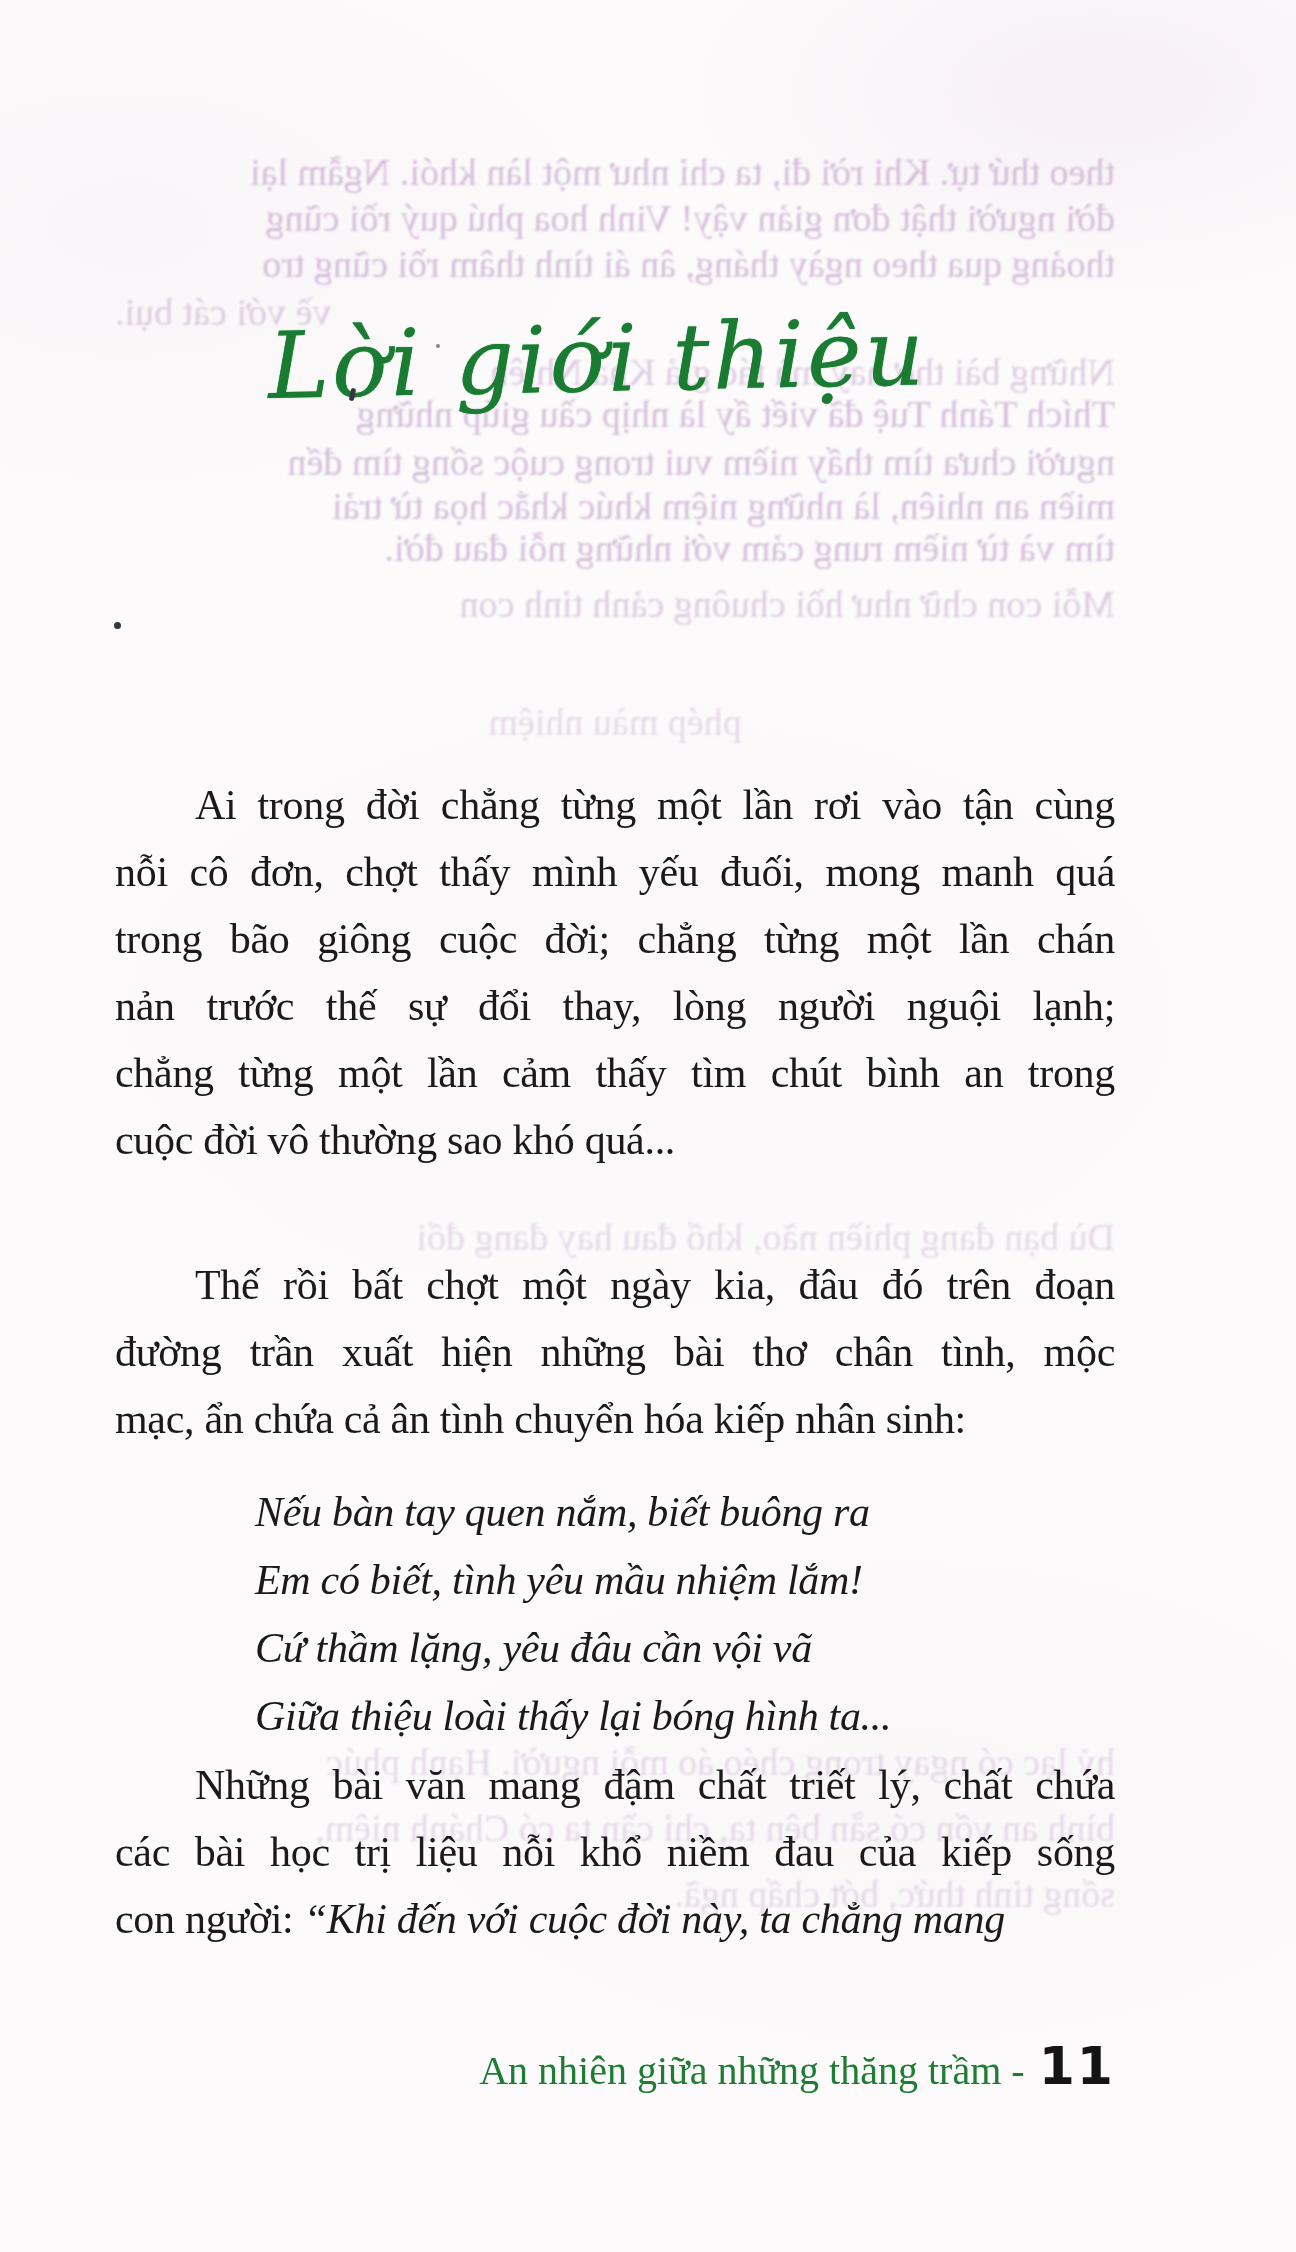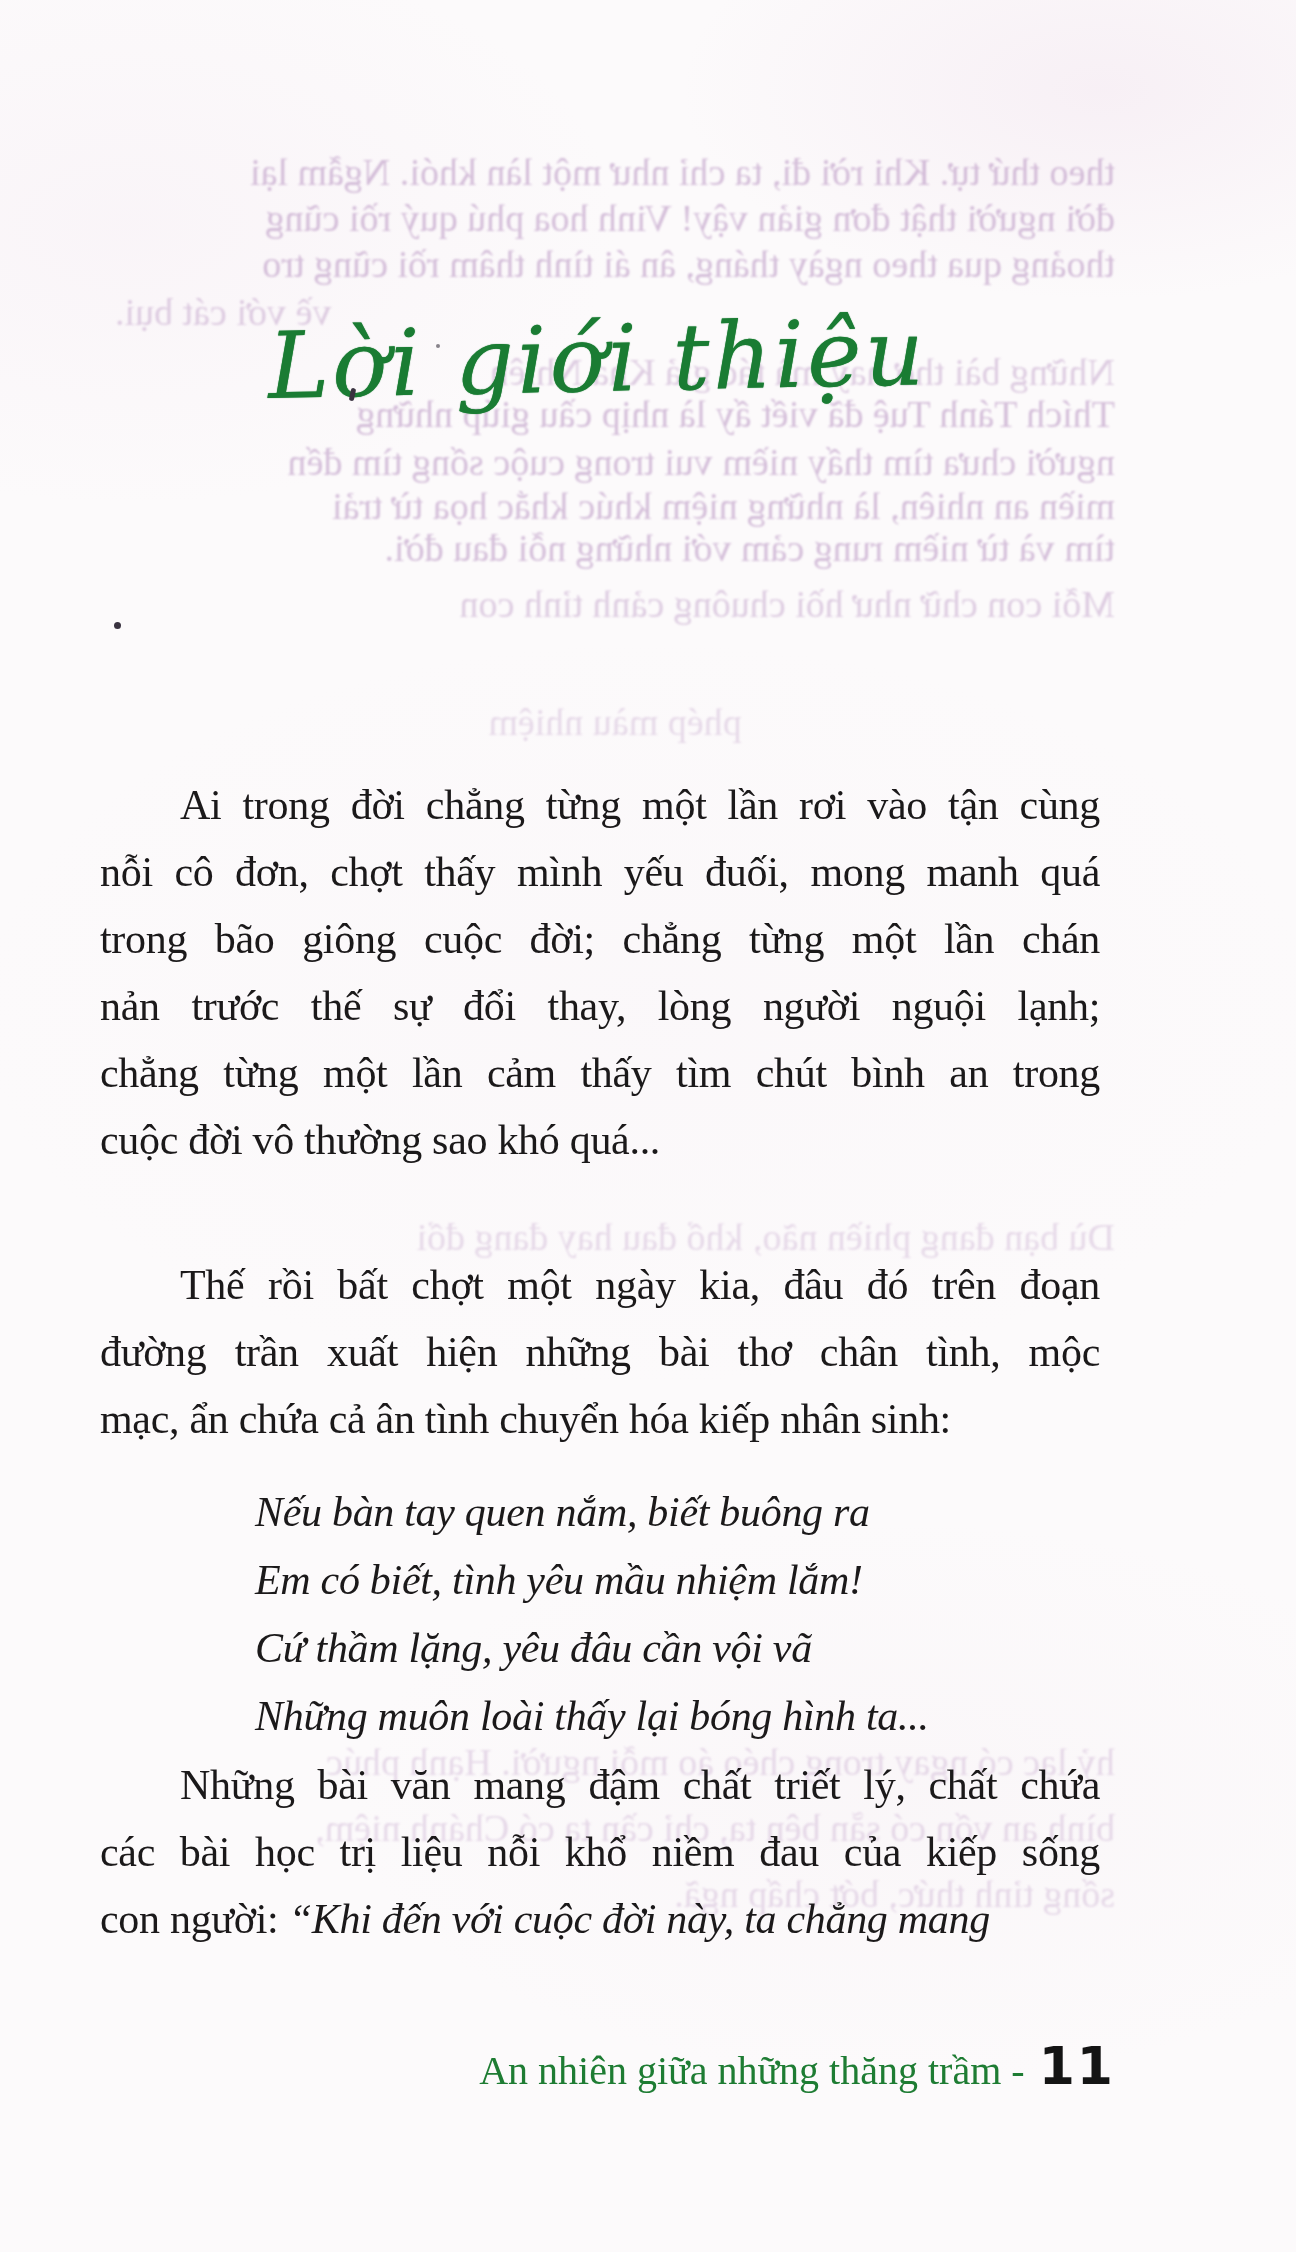--- a/index.html
+++ b/index.html
@@ -39,21 +39,21 @@
     font-style:italic;
     font-size:92px;
     letter-spacing:3px;
     color:#1a7c33;
     text-shadow:0 0 1px #1a7c33;
     transform:rotate(-1.2deg);
     white-space:nowrap;
   }
   .block{
     position:absolute;
-    left:100px;width:1000px;
+    left:115px;width:1000px;
     color:#1b191a;
   }
   .line{
     font-size:42px;
     line-height:67px;
     letter-spacing:-0.3px;
   }
   .jl{text-align:justify;text-align-last:justify;}
   .ind{text-indent:80px;}
   .par1{top:772px;}
@@ -118,21 +118,21 @@
   <div class="block par2">
     <div class="line jl ind">Thế rồi bất chợt một ngày kia, đâu đó trên đoạn</div>
     <div class="line jl">đường trần xuất hiện những bài thơ chân tình, mộc</div>
     <div class="line">mạc, ẩn chứa cả ân tình chuyển hóa kiếp nhân sinh:</div>
   </div>
 
   <div class="block poem">
     <div class="line">Nếu bàn tay quen nắm, biết buông ra</div>
     <div class="line">Em có biết, tình yêu mầu nhiệm lắm!</div>
     <div class="line">Cứ thầm lặng, yêu đâu cần vội vã</div>
-    <div class="line">Những muôn loài thấy lại bóng hình ta...</div>
+    <div class="line">Giữa thiệu loài thấy lại bóng hình ta...</div>
   </div>
 
   <div class="block par3">
     <div class="line jl ind">Những bài văn mang đậm chất triết lý, chất chứa</div>
     <div class="line jl">các bài học trị liệu nỗi khổ niềm đau của kiếp sống</div>
     <div class="line"><span>con người: </span><span class="q">“Khi đến với cuộc đời này, ta chẳng mang</span></div>
   </div>
 
   <div class="footer">
     <span>An nhiên giữa những thăng trầm</span><span class="sep">-</span><span class="pagenum">11</span>

